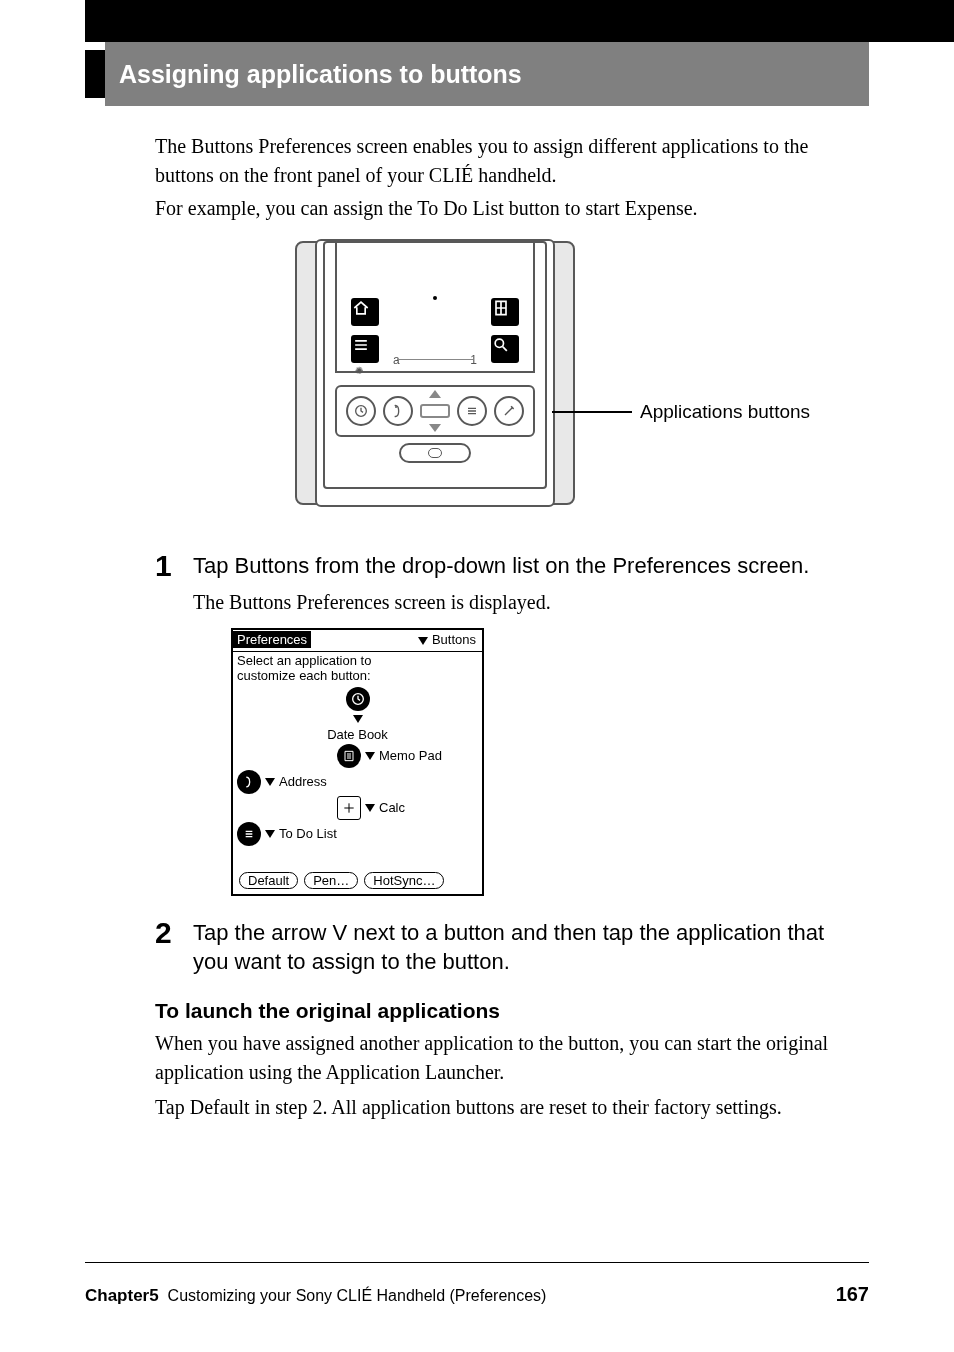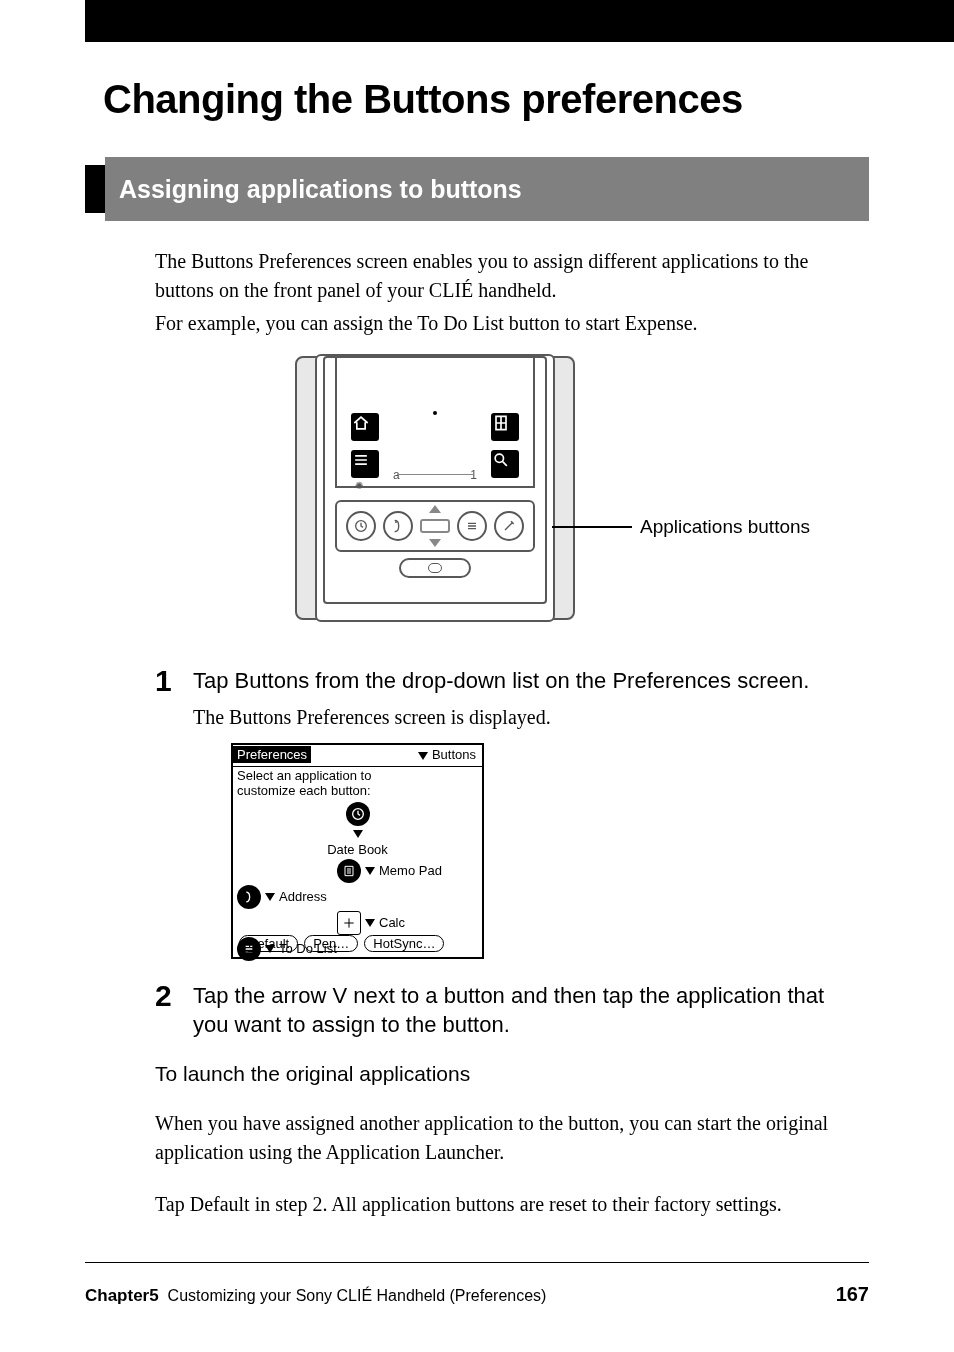--- a/index.html
+++ b/index.html
@@ -165,48 +165,48 @@
       font-size: 22px;
       line-height:1.35;
     }
     .step-sub {
       font-size: 20px;
       margin-top: 10px;
     }
     .screenshot {
       margin: 14px 0 0 38px;
       width: 253px;
-      height: 216px;
+      height: 268px;
       border: 2px solid #000;
       font-family: Arial, sans-serif;
       font-size: 13px;
       position: relative;
       background:#fff;
     }
     .ss-titlebar{ display:flex; justify-content:space-between; align-items:center; height:20px;}
     .ss-title{ background:#000; color:#fff; padding:1px 4px; font-size:13px; font-family:Arial;}
     .ss-menu{ font-size:13px; padding-right:6px;}
     .ss-body{ padding:1px 4px 0 4px; }
     .ss-line{ border-top:1px solid #000; margin-top:1px;}
     .ss-row{ display:flex; align-items:center; gap:4px; margin:2px 0;}
     .ss-row.right{ padding-left:100px;}
     .ss-icon{ width:24px; height:24px; background:#000; border-radius:50%; display:flex;align-items:center;justify-content:center; flex-shrink:0;}
     .ss-icon.sq{ border-radius:3px; background:#fff; border:1.5px solid #000;}
     .ss-btns{ position:absolute; left:6px; right:6px; bottom:5px; display:flex; gap:6px;}
     .ss-btn{ border:1px solid #000; border-radius:10px; padding:0 8px; font-size:13px; text-align:center;}
     .sub-heading {
       font-family: Arial, Helvetica, sans-serif;
-      font-weight: normal;
+      font-weight: bold;
       font-size: 21px;
       margin-top: 22px;
     }
     .sub-text {
       font-size: 20px;
       line-height:1.45;
-      margin-top:23px;
+      margin-top:6px;
     }
     .footer {
       position: absolute;
       left: 85px; right: 85px; bottom: 46px;
       border-top: 1.5px solid #000;
       padding-top: 14px;
       display: flex;
       justify-content: space-between;
       align-items: baseline;
       font-family: Arial, Helvetica, sans-serif;
@@ -217,21 +217,20 @@
     .vtri{display:inline-block;width:0;height:0;border-left:6px solid transparent;border-right:6px solid transparent;border-top:10px solid #000;vertical-align:middle;}
     .vtri.sm{border-left-width:5px;border-right-width:5px;border-top-width:8px;}
   </style>
 </head>
 <body>
 
 <div class="top-black-bar"></div>
 
 <div class="content-wrap">
 
-  <h1 class="main-title">Changing the Buttons preferences</h1>
 
   <div class="section-header">
     <div class="section-accent"></div>
     <div class="section-title-bar">Assigning applications to buttons</div>
   </div>
 
   <div class="body-text">
     <p>The Buttons Preferences screen enables you to assign different applications to the buttons on the front panel of your CLIÉ handheld.</p>
     <p>For example, you can assign the To Do List button to start Expense.</p>
   </div>

